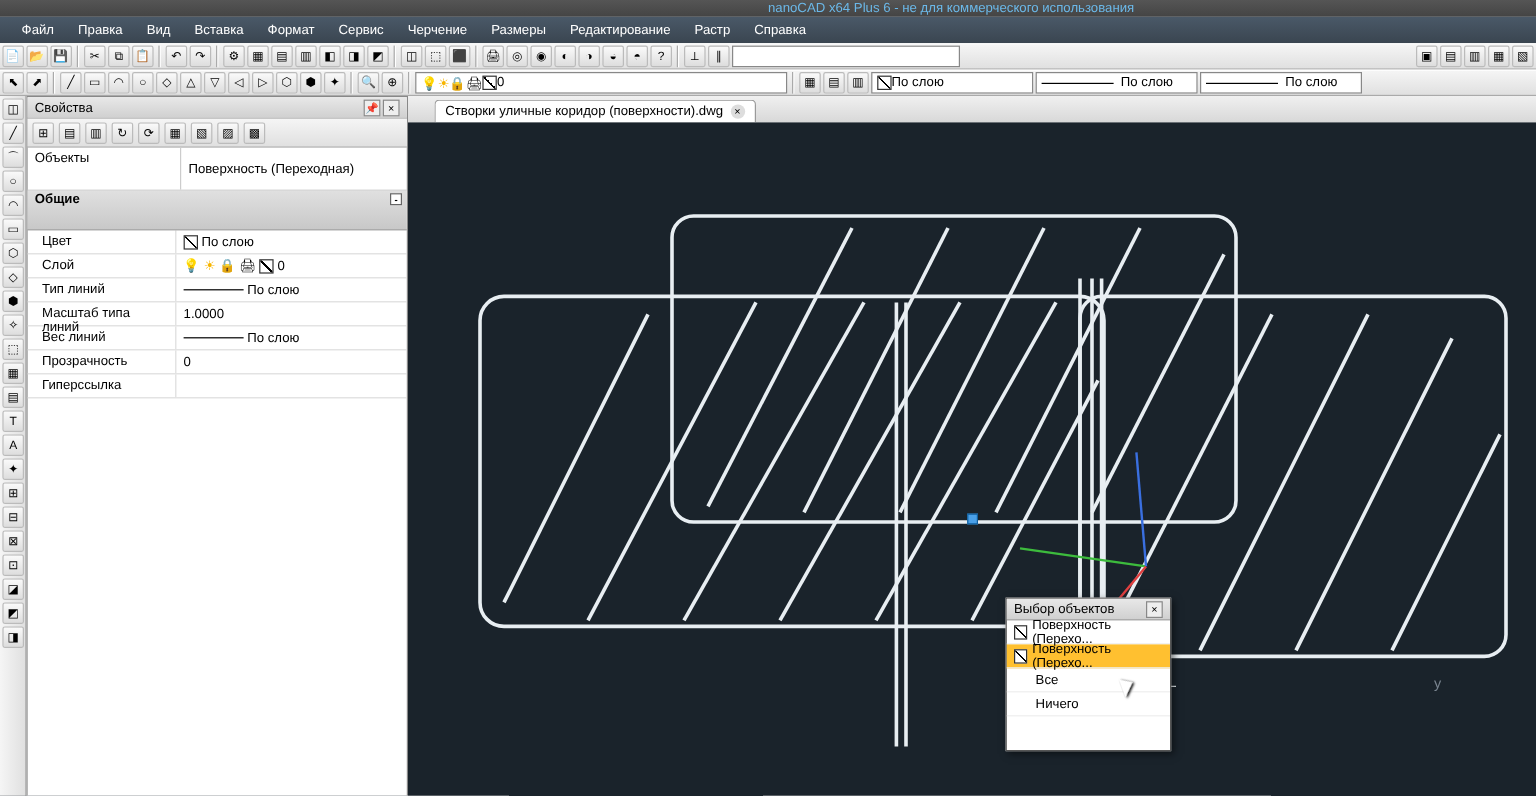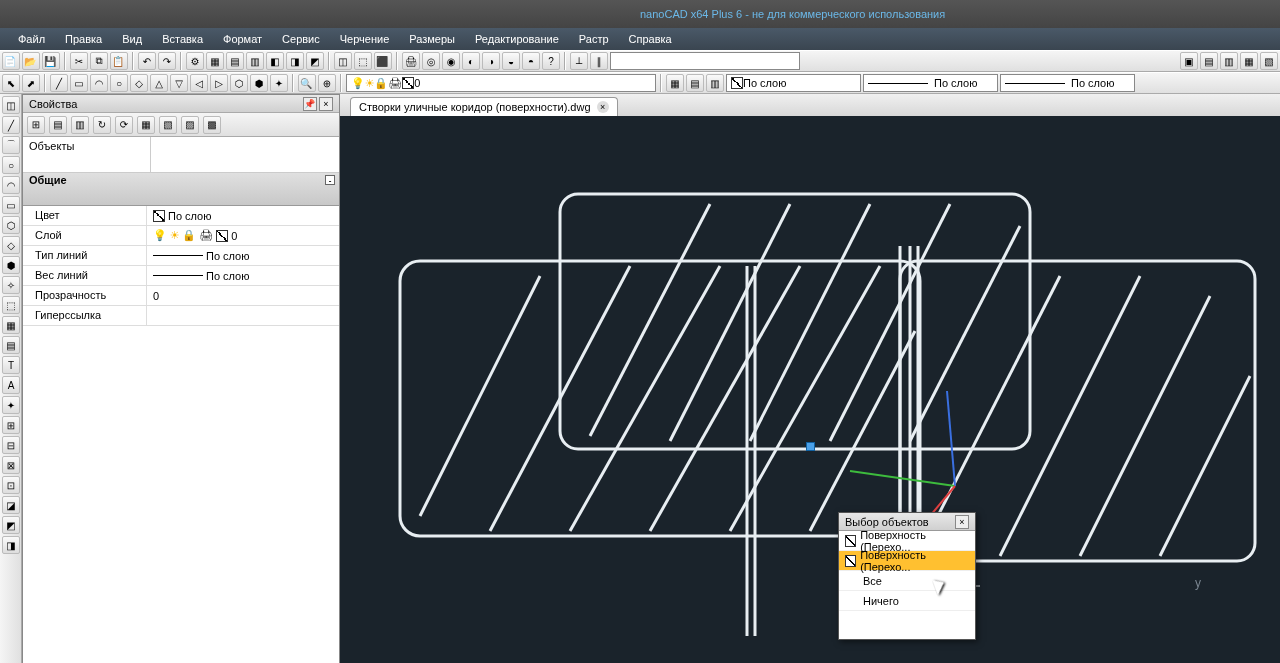--- a/index.html
+++ b/index.html
@@ -1,17 +1,17 @@
 <!DOCTYPE html>
 <html><head>
 <meta charset="utf-8">
 <style>
 *{margin:0;padding:0;box-sizing:border-box;font-family:Tahoma,Arial,sans-serif;font-size:11px;}
 body{background:#f0f0f0;width:1280px;height:663px;overflow:hidden;position:relative;}
-.titlebar{height:28px;background:linear-gradient(#555,#444);color:#6bb8e8;display:flex;align-items:center;padding-left:640px;font-size:12px;}
+.titlebar{height:14px;background:linear-gradient(#555,#444);color:#6bb8e8;display:flex;align-items:center;padding-left:640px;font-size:12px;}
 .menubar{height:22px;background:linear-gradient(#4a5968,#3a4550);display:flex;align-items:center;padding:0 8px;}
 .menubar span{color:#fff;padding:4px 10px;cursor:pointer;}
 .toolbar{height:22px;background:linear-gradient(#f5f5f5,#e0e0e0);border-top:1px solid #fff;border-bottom:1px solid #aaa;display:flex;align-items:center;padding:0 2px;gap:2px;}
 .tbtn{width:18px;height:18px;background:linear-gradient(#fafafa,#ddd);border:1px solid #bbb;border-radius:2px;cursor:pointer;display:inline-flex;align-items:center;justify-content:center;font-size:10px;}
 .tsep{width:2px;height:18px;border-left:1px solid #aaa;border-right:1px solid #fff;margin:0 2px;}
 .tcombo{height:18px;background:#fff;border:1px solid #888;display:inline-flex;align-items:center;padding:0 4px;font-size:11px;}
 .layercombo{width:310px;}
 .tcombo .sun{color:#f7b500;}
 .linecombo{width:135px;}
 .linecombo .ln{border-top:1px solid #000;width:60px;margin-right:6px;}
@@ -28,21 +28,21 @@
 .objrow .c2{flex:1;padding:3px 6px;display:flex;align-items:center;gap:3px;}
 .grouphdr{height:33px;background:linear-gradient(#e0e0e0,#c8c8c8);border-bottom:1px solid #999;padding:1px 6px;font-weight:bold;font-size:11px;position:relative;}
 .grouphdr .cbox{position:absolute;right:4px;top:2px;width:10px;height:10px;border:1px solid #666;background:#fff;font-size:8px;text-align:center;line-height:9px;}
 .proprow{height:20px;display:flex;border-bottom:1px solid #ddd;}
 .proprow .c1{width:124px;padding:3px 6px 3px 12px;border-right:1px solid #ddd;}
 .proprow .c2{flex:1;padding:3px 6px;display:flex;align-items:center;gap:3px;}
 .swatch{width:12px;height:12px;background:#fff;border:1px solid #333;position:relative;}
 .swatch::after{content:"";position:absolute;left:0;top:0;right:0;bottom:0;background:linear-gradient(45deg,transparent 45%,#000 45%,#000 55%,transparent 55%);}
 .canvaswrap{flex:1;display:flex;flex-direction:column;}
 .tabbar{height:22px;background:linear-gradient(#f0f0f0,#d8d8d8);display:flex;align-items:flex-end;padding-left:10px;}
-.tab{background:#fff;border:1px solid #999;border-bottom:none;border-radius:4px 4px 0 0;padding:3px 8px;display:flex;align-items:flex-start;gap:6px;font-size:11px;}
+.tab{background:#fff;border:1px solid #999;border-bottom:none;border-radius:4px 4px 0 0;padding:3px 8px;display:flex;align-items:flex-start;gap:6px;font-size:11px;margin-left:12px;}
 .tab .tx{width:12px;height:12px;border-radius:6px;background:#ddd;font-size:9px;text-align:center;line-height:12px;cursor:pointer;}
 .canvas{flex:1;background:#1a232b;position:relative;overflow:hidden;}
 .canvas svg{position:absolute;left:0;top:0;}
 .grip{position:absolute;left:466px;top:326px;width:9px;height:9px;background:#4aa0e8;border:1px solid #1060a0;}
 .ylabel{position:absolute;left:855px;top:460px;color:#7a8590;font-size:12px;}
 .popup{position:absolute;left:498px;top:396px;width:138px;background:#fff;border:1px solid #555;box-shadow:2px 2px 6px rgba(0,0,0,.5);}
 .popup .hdr{height:18px;background:linear-gradient(#e8e8e8,#d0d0d0);border-bottom:1px solid #999;padding:2px 6px;font-size:11px;display:flex;align-items:center;}
 .popup .hdr .spacer{flex:1;}
 .popup .itm{height:20px;padding:3px 6px;display:flex;align-items:center;gap:4px;border-bottom:1px solid #eee;cursor:pointer;}
 .popup .itm.sel{background:#ffc030;}
@@ -201,20 +201,21 @@
       <span class="tbtn">▥</span>
       <span class="tbtn">↻</span>
       <span class="tbtn">⟳</span>
       <span class="tbtn">▦</span>
       <span class="tbtn">▧</span>
       <span class="tbtn">▨</span>
       <span class="tbtn">▩</span>
     </div>
     <div class="objrow">
       <div class="c1">Объекты</div>
+      <div class="c2">Поверхность (Переходная)</div>
     </div>
     <div class="grouphdr">
       <span>Общие</span>
       <span class="cbox">-</span>
     </div>
     <div id="proprows">
         <div class="proprow">
           <div class="c1">Цвет</div>
           <div class="c2">
             <span class="swatch"></span>
@@ -230,20 +231,26 @@
             <span>🖨</span>
             <span class="swatch"></span>
             <span>0</span>
           </div>
         </div>
         <div class="proprow">
           <div class="c1">Тип линий</div>
           <div class="c2">
             <span style="border-top:1px solid #000;width:50px;display:inline-block"></span>
             <span>По слою</span>
+          </div>
+        </div>
+        <div class="proprow">
+          <div class="c1">Масштаб типа линий</div>
+          <div class="c2">
+            <span>1.0000</span>
           </div>
         </div>
         <div class="proprow">
           <div class="c1">Вес линий</div>
           <div class="c2">
             <span style="border-top:1px solid #000;width:50px;display:inline-block"></span>
             <span>По слою</span>
           </div>
         </div>
         <div class="proprow">

